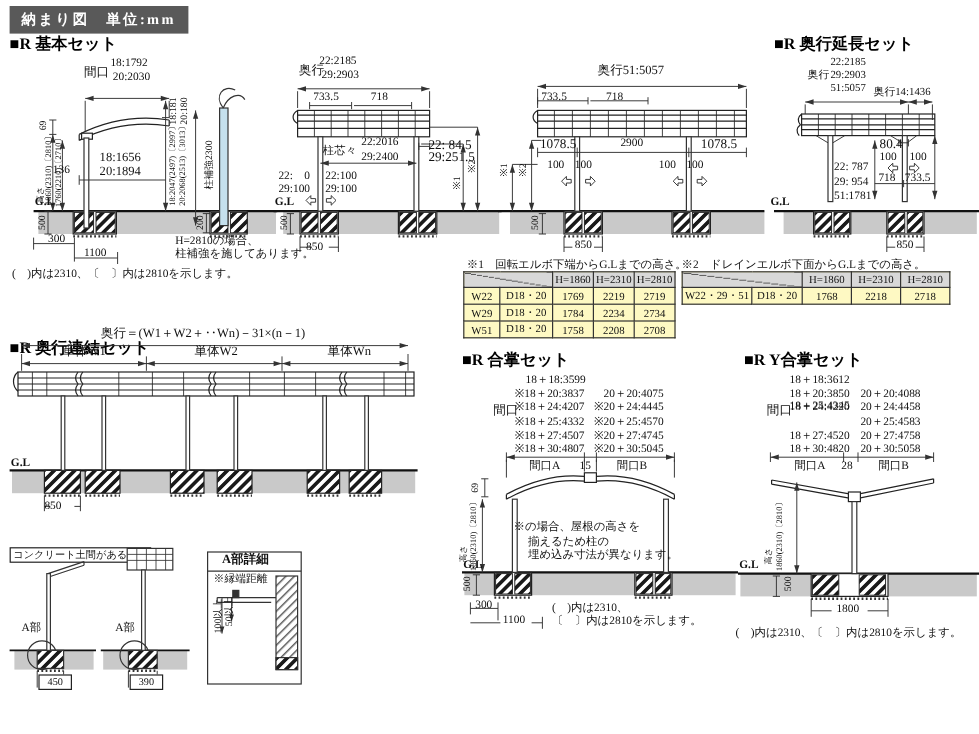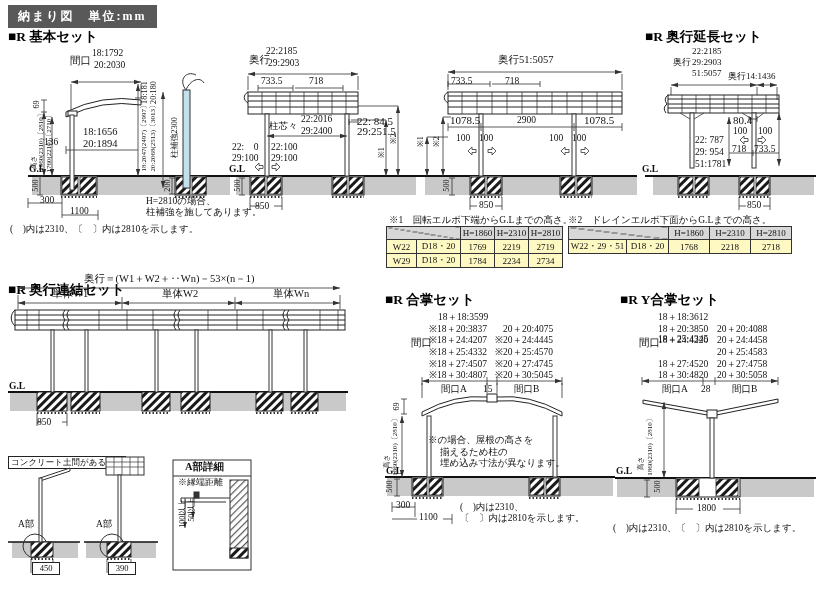--- a/index.html
+++ b/index.html
@@ -327,20 +327,27 @@
       <td>2219</td>
       <td>2719</td>
     </tr>
     <tr>
       <td>W29</td>
       <td>D18・20</td>
       <td>1784</td>
       <td>2234</td>
       <td>2734</td>
     </tr>
+    <tr>
+      <td>W51</td>
+      <td>D18・20</td>
+      <td>1758</td>
+      <td>2208</td>
+      <td>2708</td>
+    </tr>
   </tbody>
     </table>
 
   <div class="cap" style="left:568px;top:214px">※2　ドレインエルボ下面からG.Lまでの高さ。</div>
   <table class="dt" style="left:568px;top:226px">
     <colgroup>
         <col style="width:58px">
         <col style="width:42px">
         <col style="width:41px">
         <col style="width:41px">
@@ -395,21 +402,21 @@
     <g stroke="#333" stroke-width="0.8" fill="none">
       <path d="M10,5 H332"></path>
       <path d="M10,20 H332 M10,12 V26 M114,14 V26 M227,14 V26 M332,12 V26"></path>
       <path d="M29,130 V143 M59,130 V143 M29,139 H34 M54,139 H59"></path>
     </g>
     <g fill="#333">
       <path d="M10,5 l7,-2.2 v4.4 z M332,5 l-7,-2.2 v4.4 z"></path>
       <path d="M10,20 l7,-2.2 v4.4 z M114,20 l-7,-2.2 v4.4 z M114,20 l7,-2.2 v4.4 z M227,20 l-7,-2.2 v4.4 z M227,20 l7,-2.2 v4.4 z M332,20 l-7,-2.2 v4.4 z"></path>
     </g>
   </svg>
-  <span class="t t10" style="left:84px;top:273px">奥行＝(W1＋W2＋‥Wn)－53×(n－1)</span>
+  <span class="t t10" style="left:84px;top:273px">奥行＝(W1＋W2＋‥Wn)－31×(n－1)</span>
   <span class="t t10" style="left:52px;top:288px">単体W1</span>
   <span class="t t10" style="left:162px;top:288px">単体W2</span>
   <span class="t t10" style="left:273px;top:288px">単体Wn</span>
   <span class="t b" style="left:9px;top:381px">G.L</span>
   <span class="t" style="left:37px;top:417px">850</span>
 
   <div class="box" style="left:8px;top:456px">コンクリート土間がある場合</div>
   <svg class="d" style="left:8px;top:455px" width="250" height="155" viewBox="0 0 250 155">
     <g>
       <rect x="4" y="87" width="66" height="16" fill="#c9c9c9"></rect>

